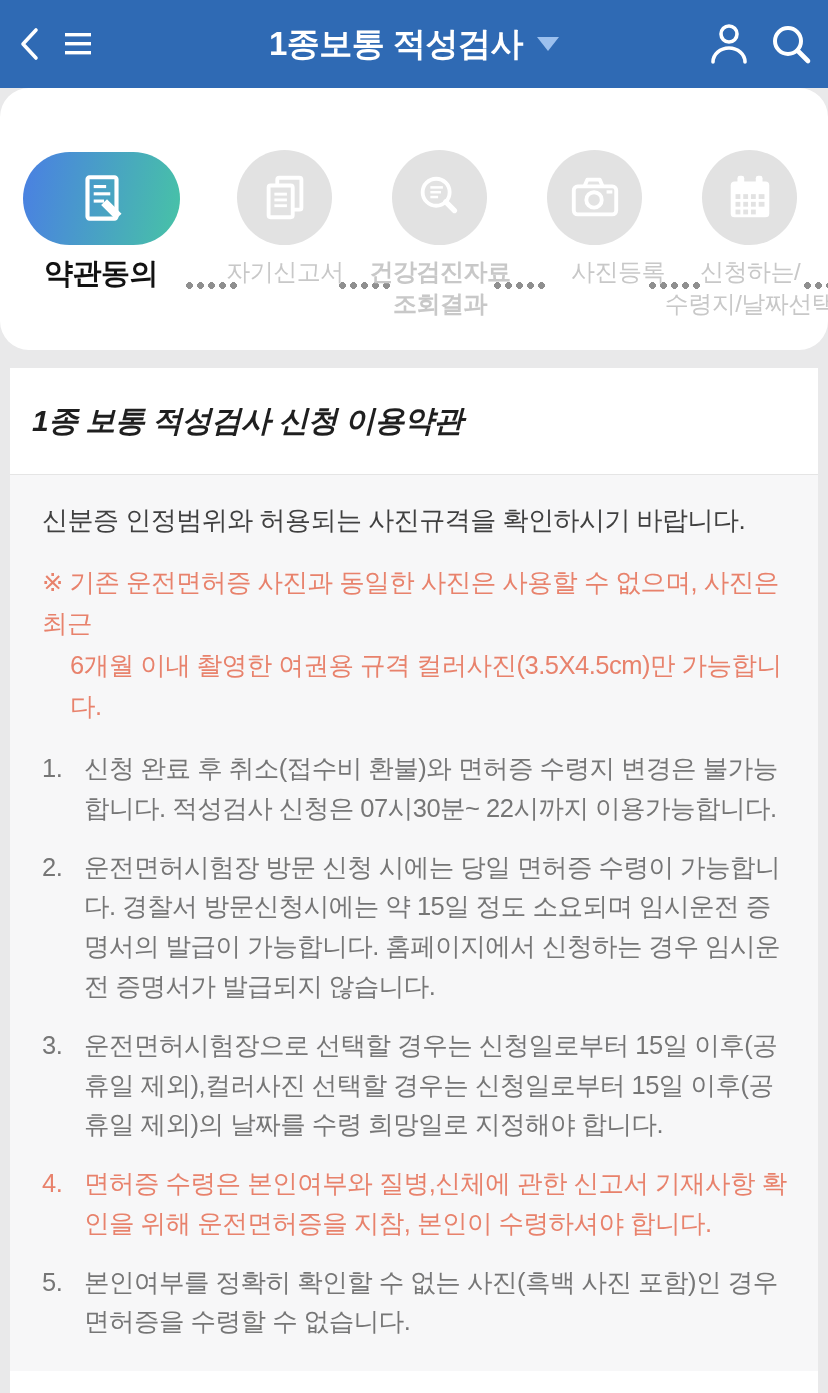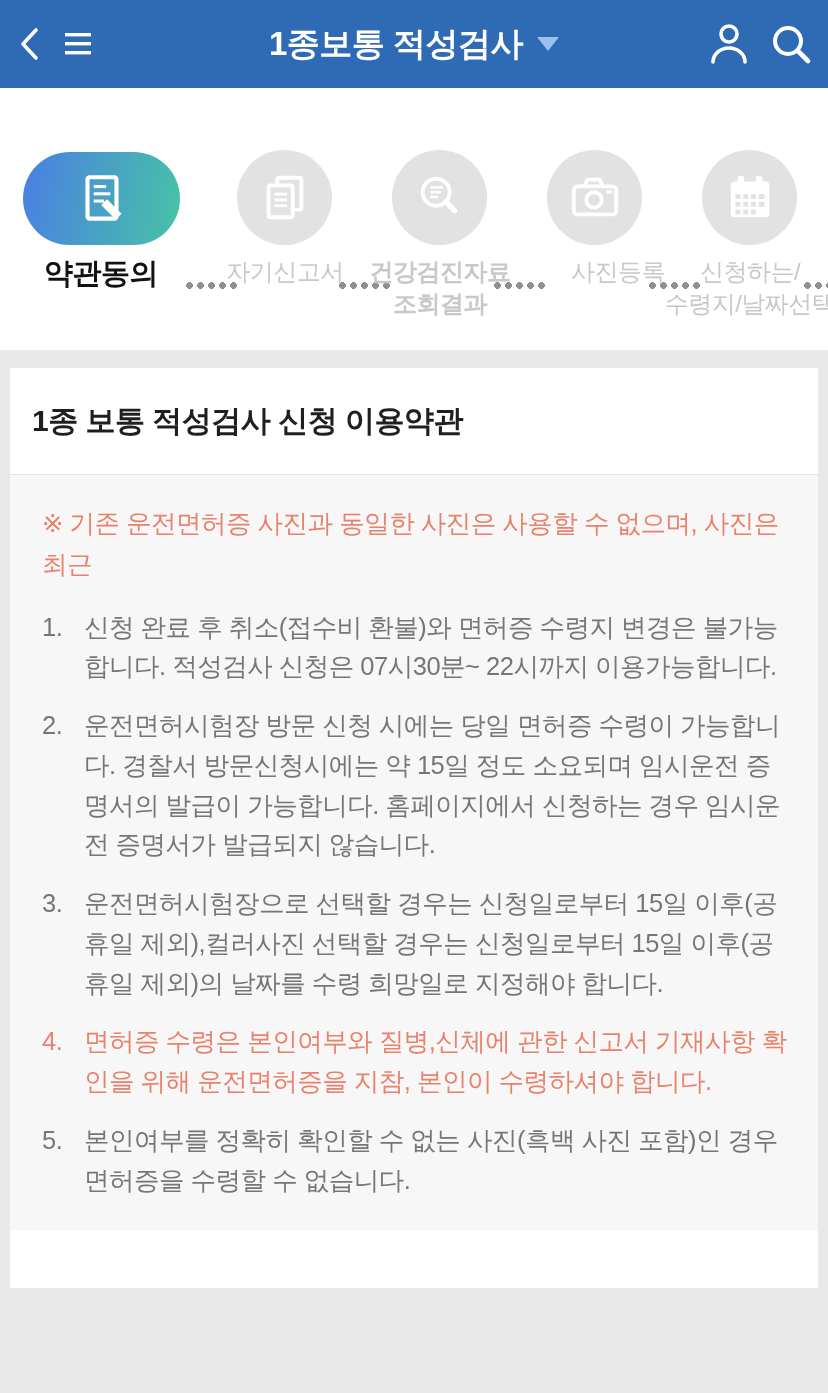--- a/index.html
+++ b/index.html
@@ -9,36 +9,36 @@
   
   .appbar { position:relative; height:88px; background:#2f6ab4; display:flex; align-items:center; }
   .appbar .left-group { display:flex; align-items:center; gap:24px; padding-left:18px; z-index:2; }
   .icon-btn { background:none; border:none; padding:0; display:flex; align-items:center; justify-content:center; cursor:pointer; }
   .title-wrap { position:absolute; left:0; right:0; top:0; bottom:0; display:flex; align-items:center; justify-content:center; gap:14px; }
   .appbar-title { color:#ffffff; font-size:33px; font-weight:700; letter-spacing:-0.5px; }
   .title-caret { width:0; height:0; border-left:11px solid transparent; border-right:11px solid transparent; border-top:14px solid #9cc0ee; }
   .right-group { position:absolute; right:16px; top:0; bottom:0; display:flex; align-items:center; gap:22px; z-index:2; }
 
   
-  .steps { position:relative; height:262px; background:#ffffff; }
+  .steps { position:relative; height:262px; background:#ffffff;border-radius:29px; }
   .step-pill { position:absolute; left:23px; top:64px; width:157px; height:93px; border-radius:50px;
     background:linear-gradient(100deg,#4a7fe3 0%,#47c3a6 100%); display:flex; align-items:center; justify-content:center; }
   .step-circle { position:absolute; top:62px; width:95px; height:95px; border-radius:50%; background:#e2e2e2;
     display:flex; align-items:center; justify-content:center; }
   .step-circle.c2 { left:237px; } .step-circle.c3 { left:392px; } .step-circle.c4 { left:547px; } .step-circle.c5 { left:702px; }
   .dots { position:absolute; top:194px; width:55px; height:7px;
     background-image:radial-gradient(circle,#8f8f8f 3.4px,transparent 3.5px); background-size:11px 7px; background-repeat:repeat-x; }
   .dots.d1 { left:184px; } .dots.d2 { left:337px; } .dots.d3 { left:492px; } .dots.d4 { left:647px; } .dots.d5 { left:802px; }
   .step-label { position:absolute; top:168px; width:220px; text-align:center; font-size:24px; color:#c8c8c8; line-height:1.32; letter-spacing:-0.5px; }
   .step-label.active { font-size:29px; font-weight:700; color:#121212; top:166px; }
   .step-label.l1 { left:-9px; } .step-label.l2 { left:175px; } .step-label.l3 { left:330px;font-weight:bold; } .step-label.l4 { left:508px; } .step-label.l5 { left:640px; }
 
   
   .card { background:#ffffff; margin:18px 10px 0 10px; }
-  .card-title-block { padding:33px 22px 32px 22px; border-bottom:1px solid #e5e5e5; }
+  .card-title-block { padding:33px 22px 32px 22px; border-bottom:1px solid #e5e5e5;font-style:italic; }
   .card-title { font-size:30px; font-weight:700; color:#1f1f1f; letter-spacing:-0.5px; }
 
   .terms-body { background:#f7f7f8; padding:28px 28px 10px 32px; }
   .intro { font-size:26px; color:#404040; letter-spacing:-0.5px; margin-bottom:24px; }
   .notice { color:#e8826c; font-size:25.5px; line-height:1.62; letter-spacing:-0.5px; margin-bottom:22px; }
   .notice .line2 { display:block; padding-left:28px; }
   .term-item { display:flex; font-size:25.5px; line-height:1.56; color:#767676; letter-spacing:-0.5px; margin-bottom:19px; }
   .term-item .term-num { flex:none; width:32px; }
   .term-item .term-text { flex:1; padding-left:10px; }
   .term-item.highlight { color:#e8826c; }
@@ -187,23 +187,25 @@
     <span>신청하는/</span><br><span>수령지/날짜선택</span>
   </div>
 </div>
 
 <div class="card">
   <div class="card-title-block">
     <div class="card-title">1종 보통 적성검사 신청 이용약관</div>
   </div>
 
   <div class="terms-body">
+    <p class="intro">신분증 인정범위와 허용되는 사진규격을 확인하시기 바랍니다.</p>
 
     <p class="notice">
       <span>※ 기존 운전면허증 사진과 동일한 사진은 사용할 수 없으며, 사진은 최근</span>
+      <span class="line2">6개월 이내 촬영한 여권용 규격 컬러사진(3.5X4.5cm)만 가능합니다.</span>
     </p>
 
     <div class="term-item">
       <span class="term-num">1.</span>
       <span class="term-text">신청 완료 후 취소(접수비 환불)와 면허증 수령지 변경은 불가능합니다. 적성검사 신청은 07시30분~ 22시까지 이용가능합니다.</span>
     </div>
     <div class="term-item">
       <span class="term-num">2.</span>
       <span class="term-text">운전면허시험장 방문 신청 시에는 당일 면허증 수령이 가능합니다. 경찰서 방문신청시에는 약 15일 정도 소요되며 임시운전 증명서의 발급이 가능합니다. 홈페이지에서 신청하는 경우 임시운전 증명서가 발급되지 않습니다.</span>
     </div>

